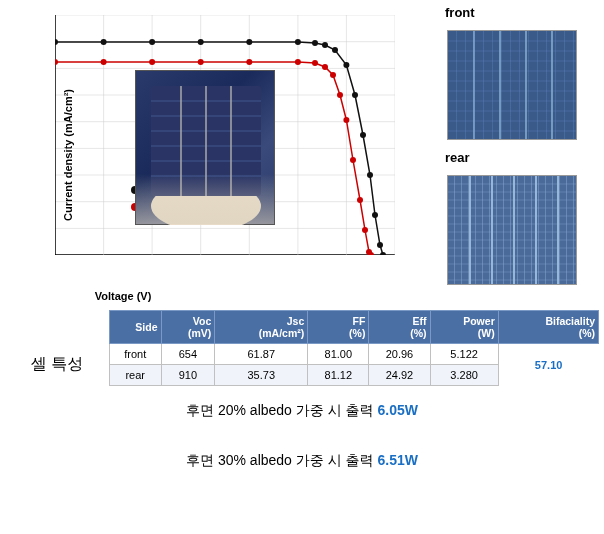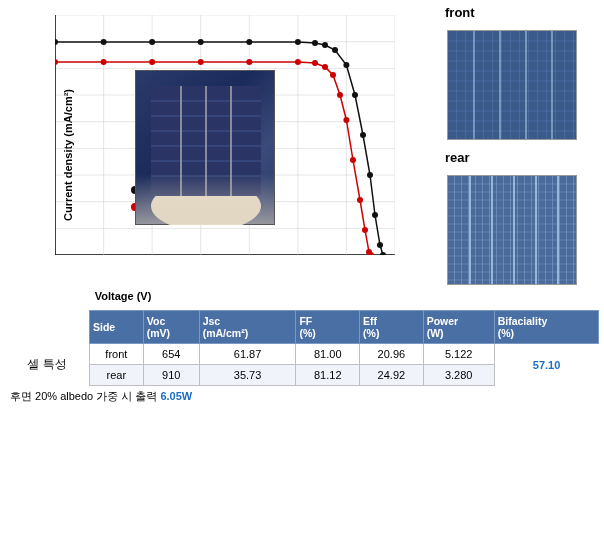--- a/index.html
+++ b/index.html
@@ -117,21 +117,21 @@
     
     .data-table {
       width: 100%;
       border-collapse: collapse;
       font-size: 11px;
     }
 
     .data-table th {
       background-color: #4a6fa5;
       color: #fff;
-      text-align: left;
+      text-align: right;
       padding: 4px 3px;
       border: 1px solid #7a9ac5;
       font-weight: bold;
       font-size: 10.5px;
     }
 
     .data-table td {
       text-align: center;
       padding: 4px 3px;
       border: 1px solid #c0c0c0;
@@ -155,23 +155,23 @@
     .bifaciality-cell {
       color: #1a6fc4;
       font-weight: bold;
       font-size: 14px;
       border: none !important;
       background: #fff !important;
       vertical-align: middle;
     }
 
     .summary-text {
-      text-align: left;
-      padding: 3px 5px;
-      font-size: 11px;
+      text-align: center;
+      padding: 16px 5px;
+      font-size: 14px;
       color: #000;
     }
 
     .highlight-blue {
       color: #1a6fc4;
       font-weight: bold;
     }
 
     
     .chart-overlay-img {
@@ -427,21 +427,21 @@
         <th>Voc<br>(mV)</th>
         <th>Jsc<br>(mA/cm²)</th>
         <th>FF<br>(%)</th>
         <th>Eff<br>(%)</th>
         <th>Power<br>(W)</th>
         <th>Bifaciality<br>(%)</th>
       </tr>
     </thead>
     <tbody>
       <tr>
-        <td class="row-header" rowspan="2" style="font-size:12px;white-space:nowrap;">셀 특성</td>
+        <td class="row-header" rowspan="2" style="font-size:16px;white-space:nowrap;">셀 특성</td>
         <td>front</td>
         <td>654</td>
         <td>61.87</td>
         <td>81.00</td>
         <td>20.96</td>
         <td>5.122</td>
         <td class="bifaciality-cell" rowspan="2">57.10</td>
       </tr>
       <tr>
         <td>rear</td>
@@ -450,13 +450,16 @@
         <td>81.12</td>
         <td>24.92</td>
         <td>3.280</td>
       </tr>
     </tbody>
   </table>
 
   <div class="summary-text">
     <span>후면 20% albedo 가중 시 출력 </span><span class="highlight-blue">6.05W</span>
   </div>
+  <div class="summary-text">
+    <span>후면 30% albedo 가중 시 출력 </span><span class="highlight-blue">6.51W</span>
+  </div>
 </div>
 
 </body></html>

